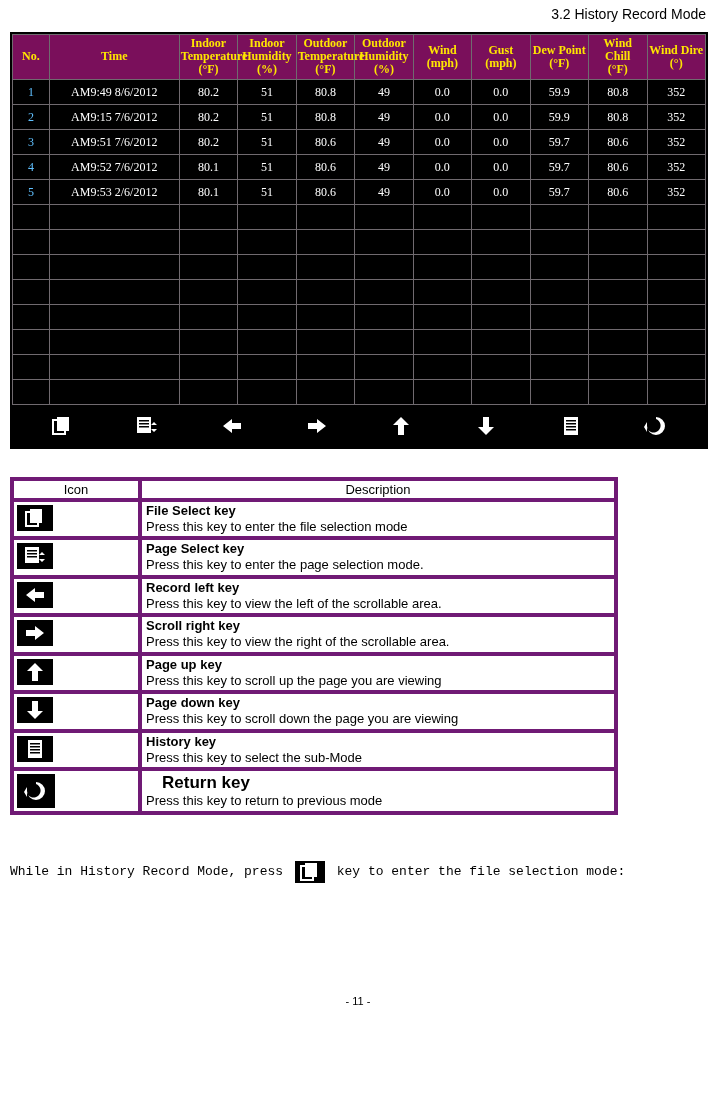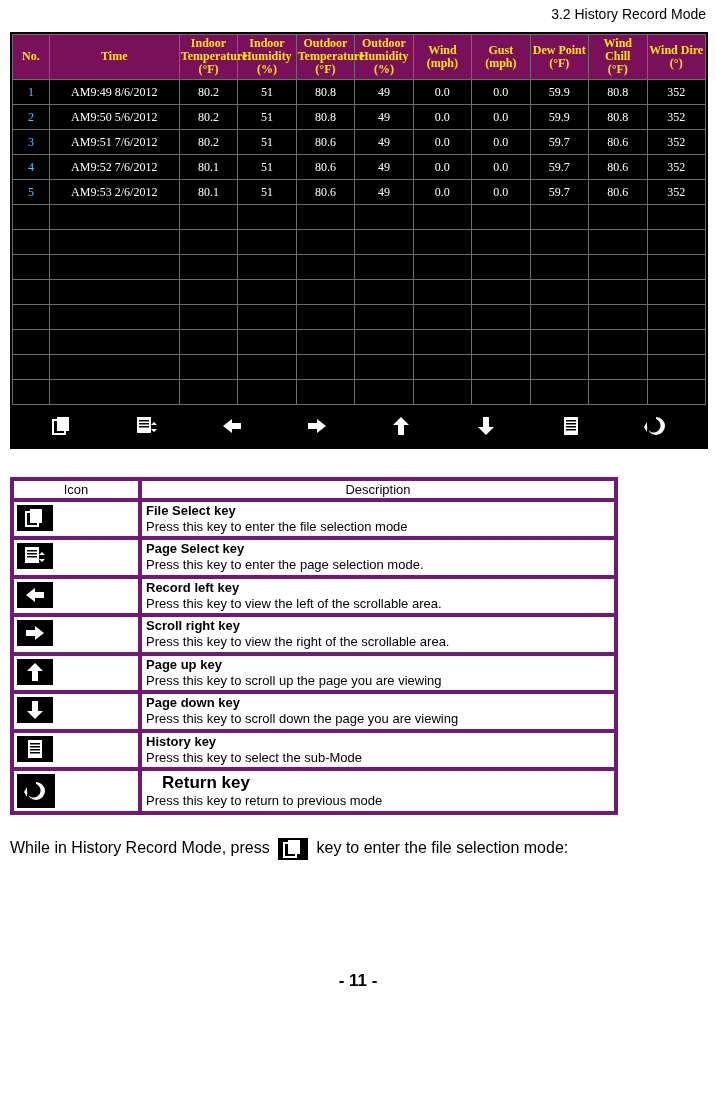--- a/index.html
+++ b/index.html
@@ -106,40 +106,40 @@
     width: 36px;
     height: 26px;
     color: #fff;
     margin: 1px;
   }
   .iconbox.big {
     width: 38px;
     height: 34px;
   }
   .footer-para {
-    margin-top: 20px;
-    font-size: 16px;
+    margin-top: 44px;
+    font-size: 13px;
     display: block;
     line-height: 26px;
+    font-family: Liberation Mono, monospace;
   }
   .inline-icon {
     background: #000;
     display: inline-flex;
     align-items: center;
     justify-content: center;
     width: 30px;
     height: 22px;
     vertical-align: middle;
     margin: 0 4px;
   }
   .page-no {
     text-align: center;
     margin-top: 110px;
-    font-size: 17px;
-    font-weight: bold;
+    font-size: 11px;
   }
   .return-title { font-size: 17px; font-weight: bold; margin-left: 16px; }
 </style>
 </head>
 <body>
 
 <div class="page">
   <div class="section-title">3.2 History Record Mode</div>
 
   <div class="history-panel">
@@ -181,21 +181,21 @@
             <td>80.8</td>
             <td>49</td>
             <td>0.0</td>
             <td>0.0</td>
             <td>59.9</td>
             <td>80.8</td>
             <td>352</td>
           </tr>
           <tr>
             <td class="no-col">2</td>
-            <td>AM9:50 5/6/2012</td>
+            <td>AM9:15 7/6/2012</td>
             <td>80.2</td>
             <td>51</td>
             <td>80.8</td>
             <td>49</td>
             <td>0.0</td>
             <td>0.0</td>
             <td>59.9</td>
             <td>80.8</td>
             <td>352</td>
           </tr>

